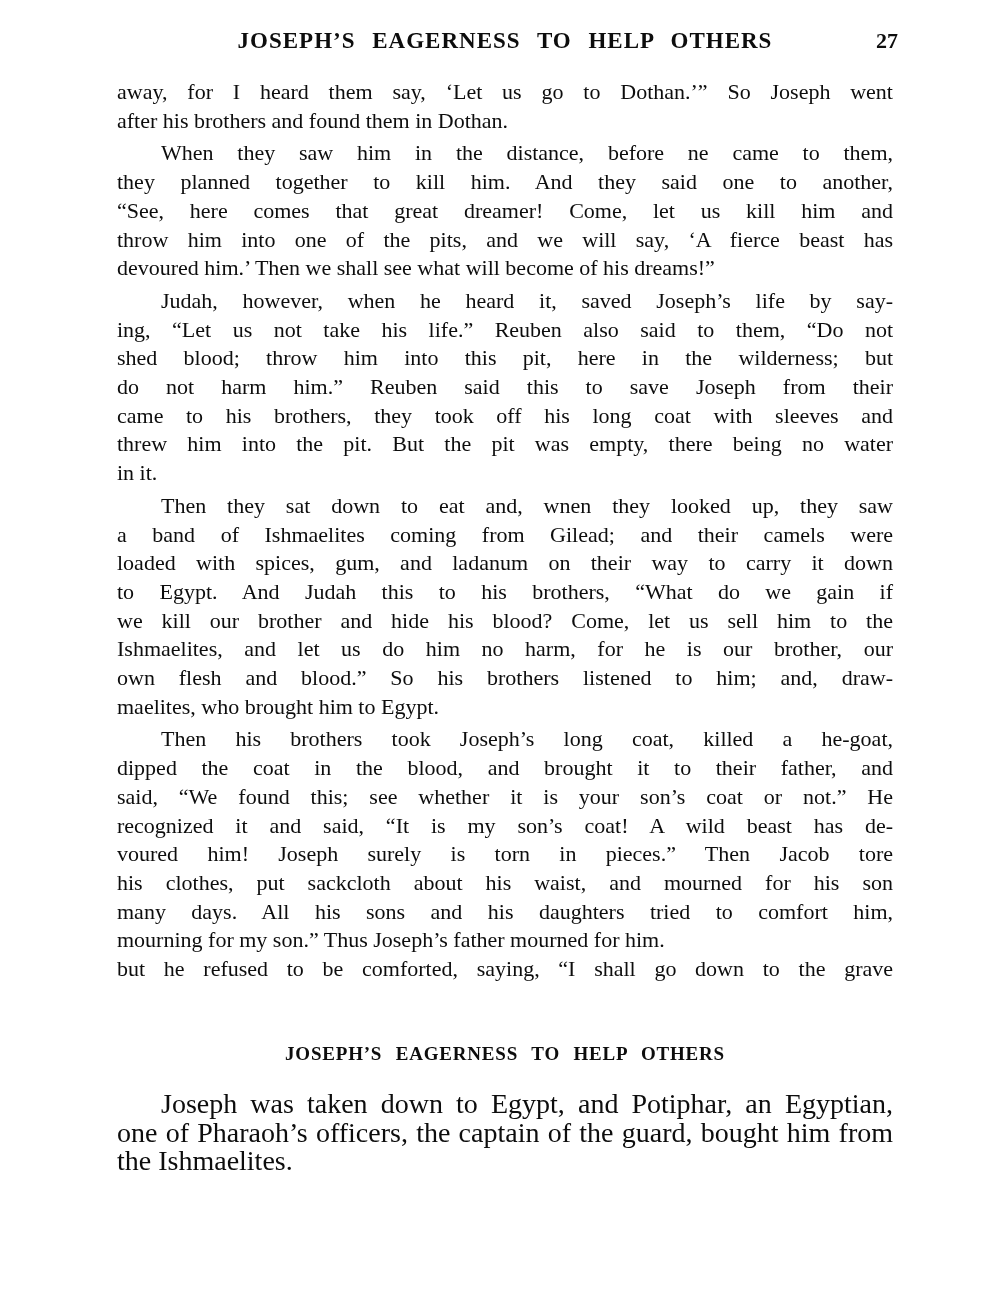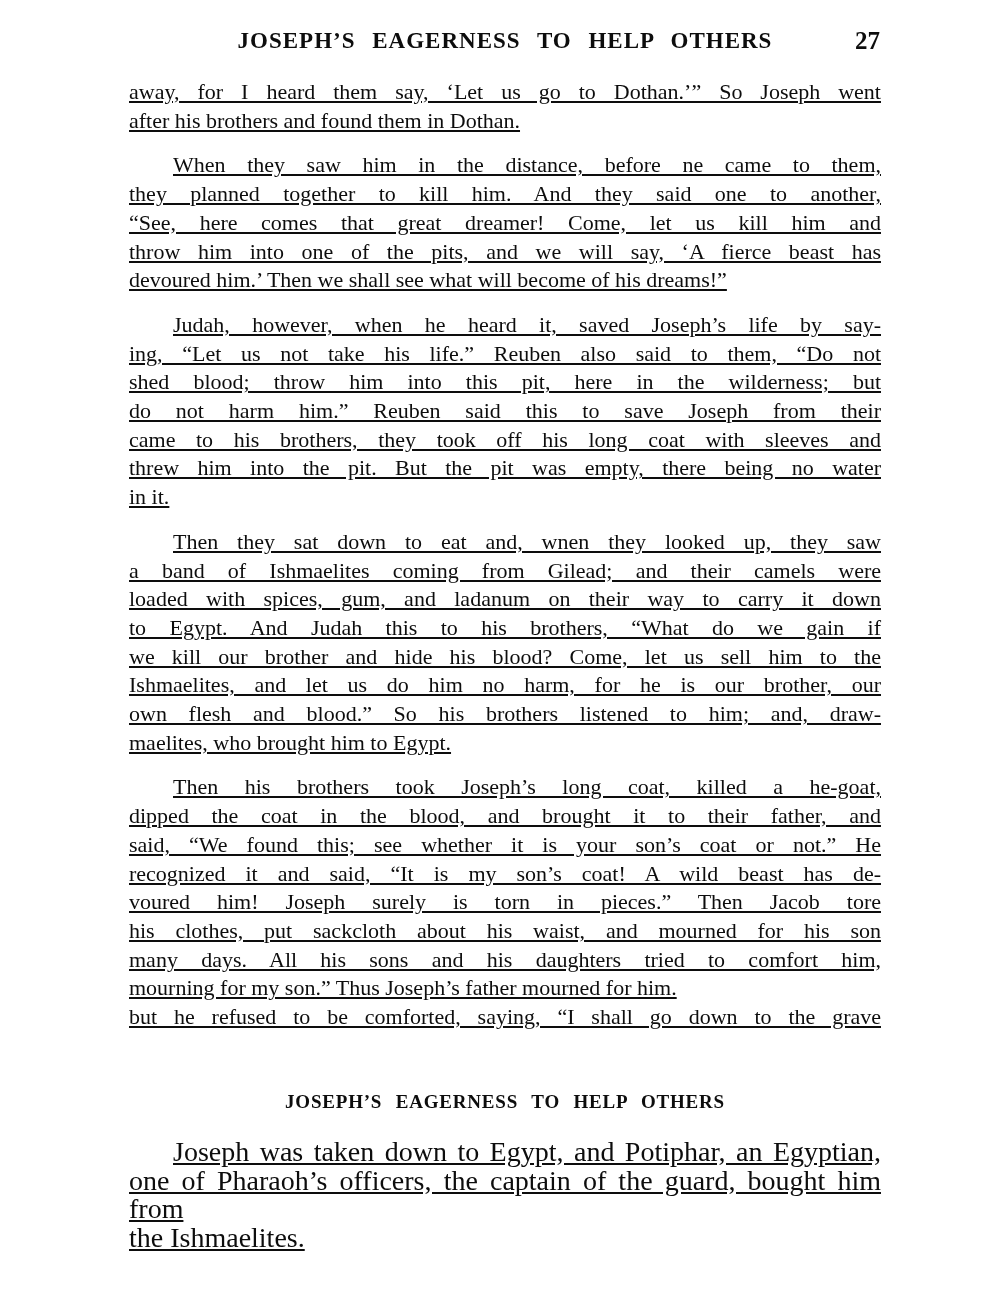--- a/index.html
+++ b/index.html
@@ -29,33 +29,33 @@
     text-align: center;
     font-weight: bold;
     font-size: 23px;
     line-height: 28px;
     letter-spacing: 1px;
     word-spacing: 10px;
     white-space: nowrap;
   }
   .running-header .folio {
     position: absolute;
-    right: 120px;
+    right: 102px;
     top: 0;
     font-weight: bold;
-    font-size: 25px;
+    font-size: 22px;
     line-height: 28px;
   }
   
   .page-body {
     margin-top: 23px;
     padding: 0 103px 0 113px;
     font-size: 22px;
   }
-  .paragraph { margin: 16px; text-decoration: underline; }
+  .paragraph { margin: 4px; }
   .line {
     line-height: 28.7px;
     text-align: justify;
     text-align-last: justify;
     white-space: normal;
   }
   .line.last { text-align-last: left; }
   .line.indent { text-indent: 44px; }
   
   .section-heading {

